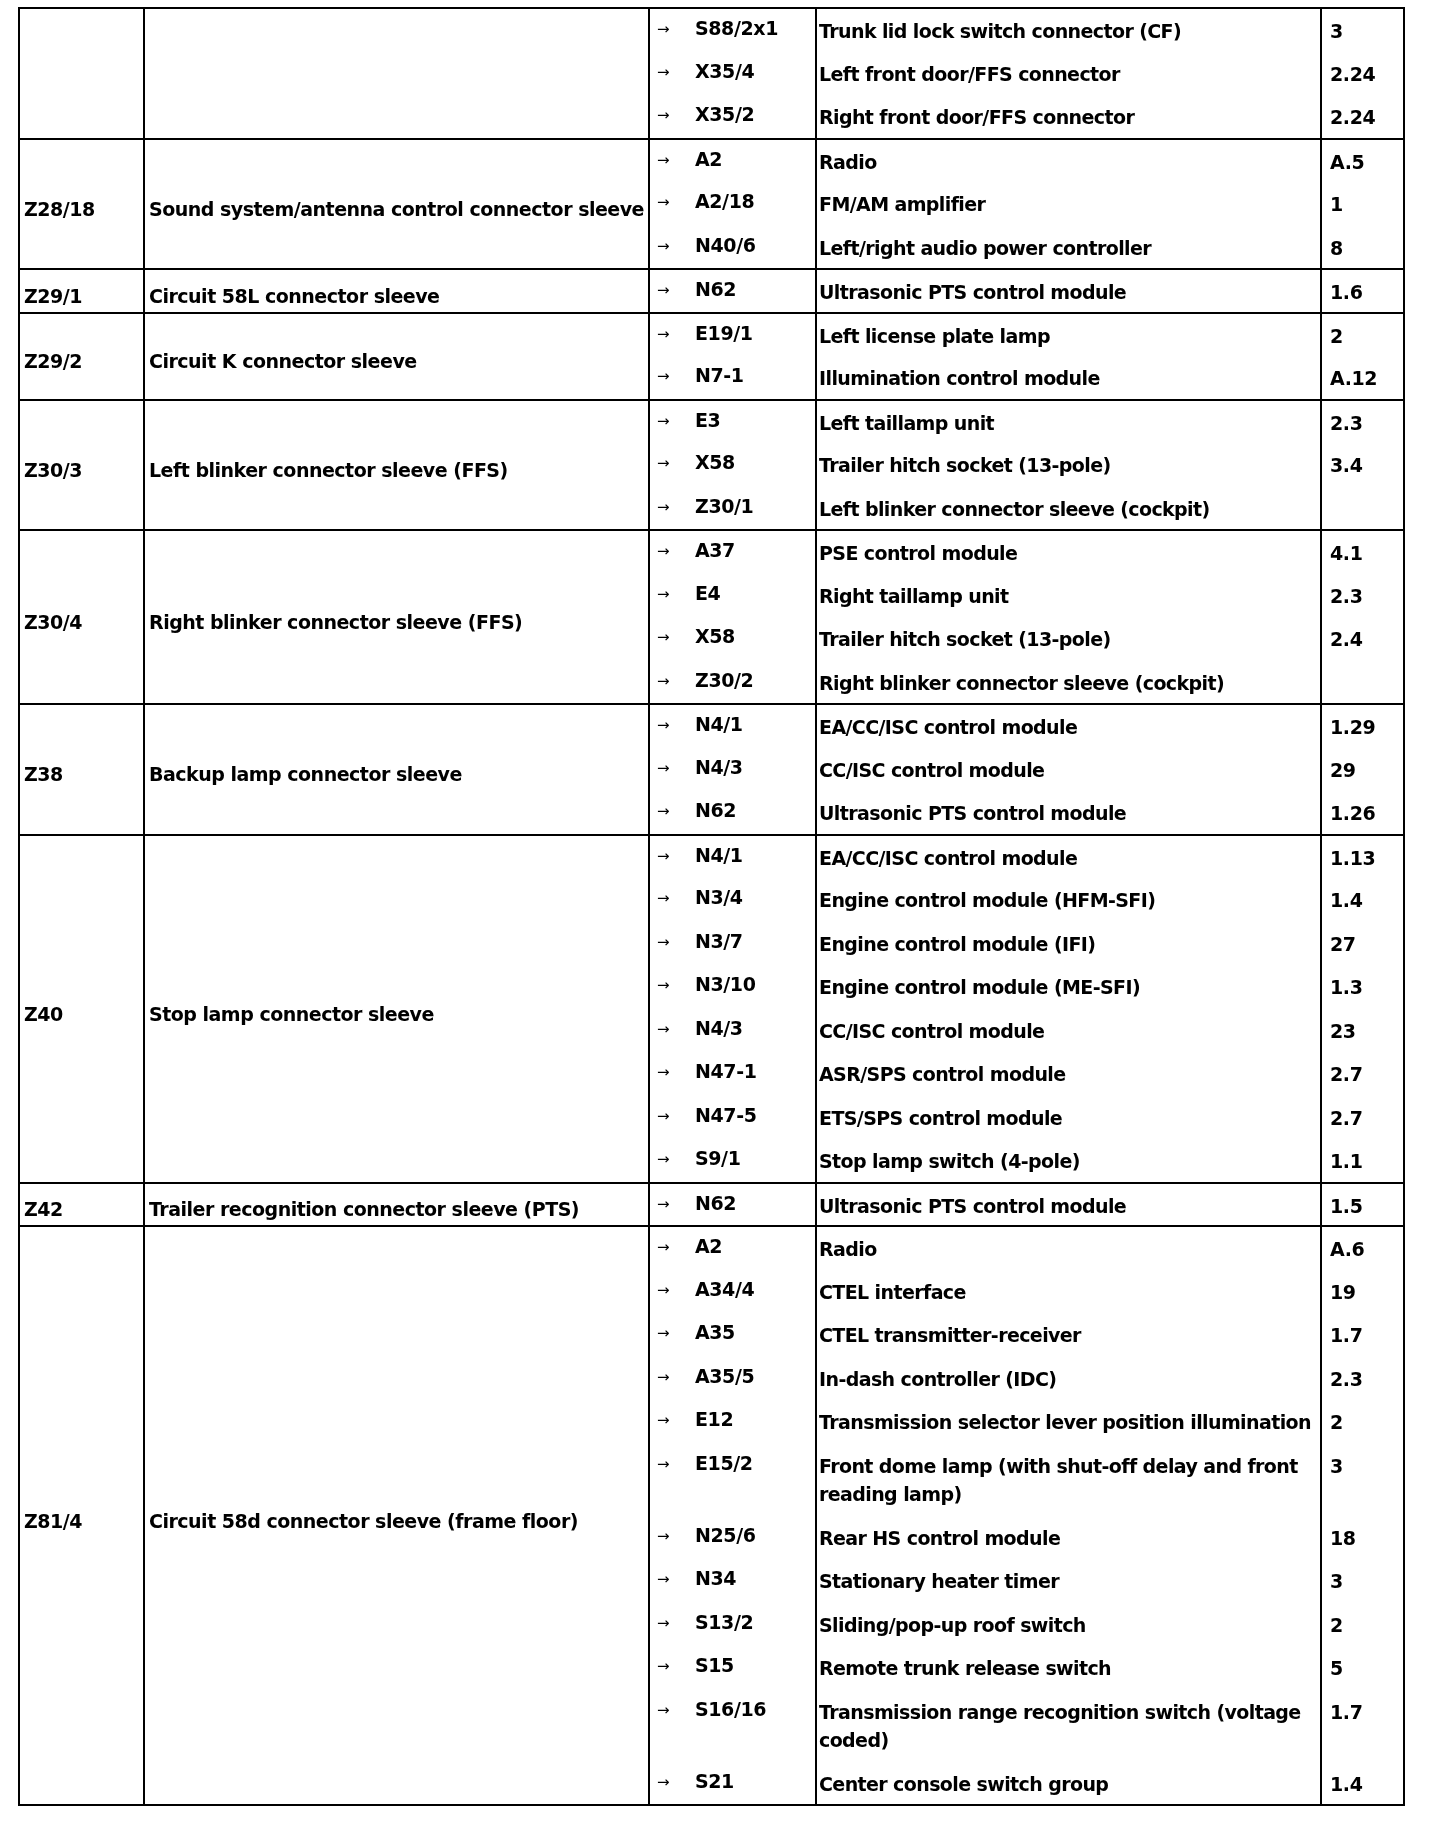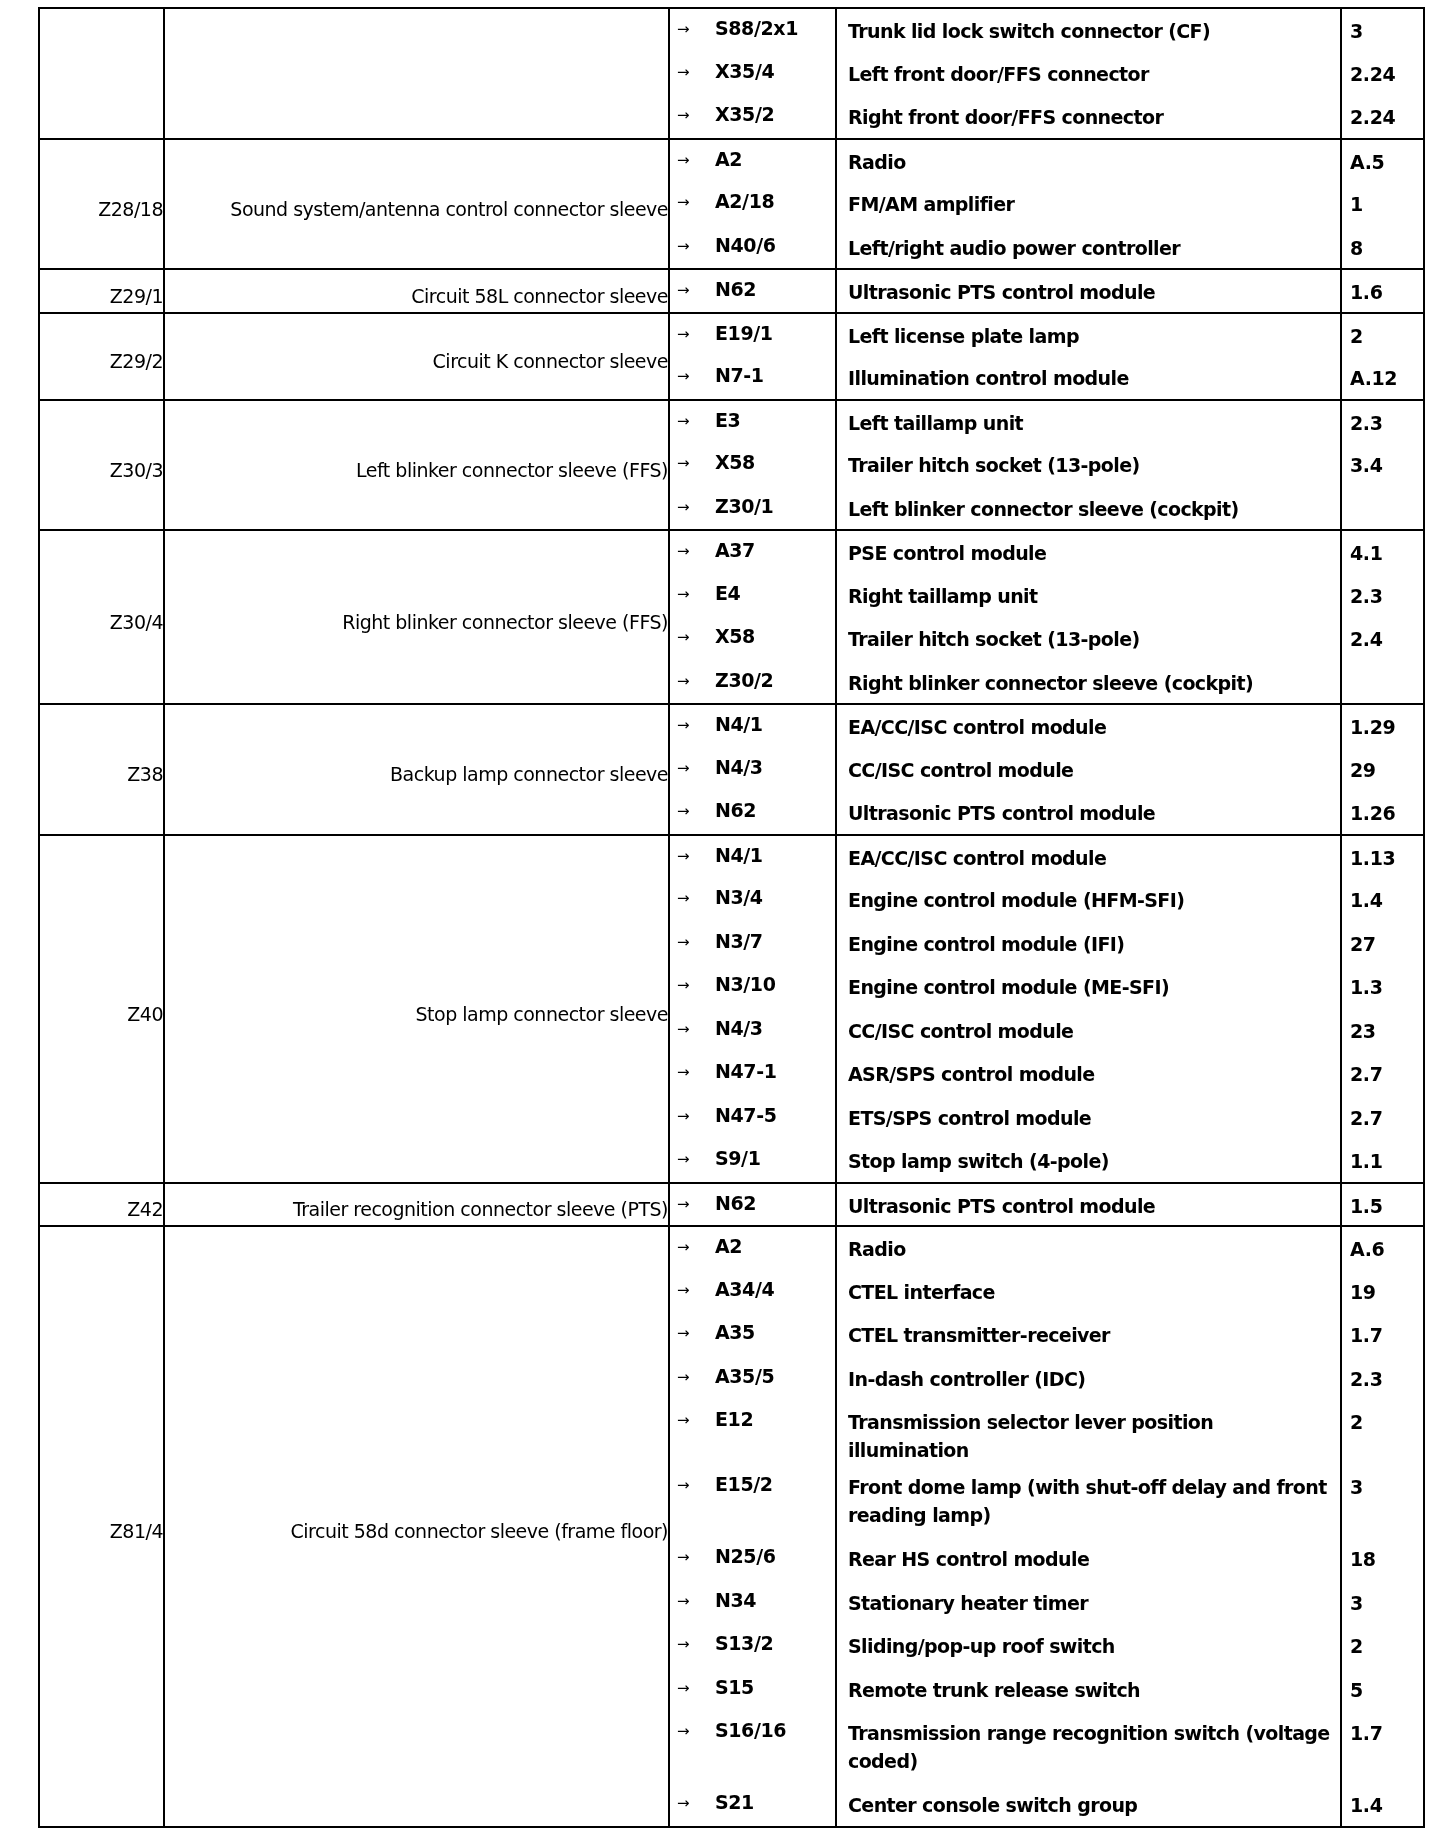--- a/index.html
+++ b/index.html
@@ -10,59 +10,58 @@
   body {
     width: 1440px;
     height: 1836px;
     position: relative;
     overflow: hidden;
     font-family: "DejaVu Sans", "Liberation Sans", sans-serif;
     color: #000000;
   }
   .page {
     position: absolute;
-    left: 38px;
+    left: 18px;
     top: 7px;
     width: 1265px;
     border-radius: 28px;
   }
   table.conn-table {
     border-collapse: collapse;
     width: 1385px;
     table-layout: fixed;
   }
   table.conn-table col.c-id { width: 125px; }
   table.conn-table col.c-desc { width: 505px; }
   table.conn-table col.c-code { width: 167px; }
   table.conn-table col.c-target { width: 505px; }
   table.conn-table col.c-page { width: 83px; }
   td.cell-id, td.cell-desc {
     border-left: 2.5px solid #000;
     border-right: 2.5px solid #000;
     padding: 10px 0 0 4px;
     font-size: 19px;
-    font-weight: 400;
+    font-weight: 700;
     letter-spacing: -0.5px;
     white-space: nowrap;
-    text-align: right;
   }
   td.cell-code {
     border-left: 2.5px solid #000;
     border-right: 2.5px solid #000;
     font-size: 19px;
     font-weight: 600;
     letter-spacing: -0.4px;
     white-space: nowrap;
   }
   td.cell-target {
     border-right: 2.5px solid #000;
     font-size: 19px;
     font-weight: 600;
     letter-spacing: -0.6px;
-    padding-left: 11px;
+    padding-left: 2px;
     line-height: 28px;
   }
   td.cell-page {
     border-right: 2.5px solid #000;
     font-size: 19px;
     font-weight: 600;
     letter-spacing: -0.4px;
     padding-left: 8px;
   }
   tr.conn-row { height: 43.5px; }

